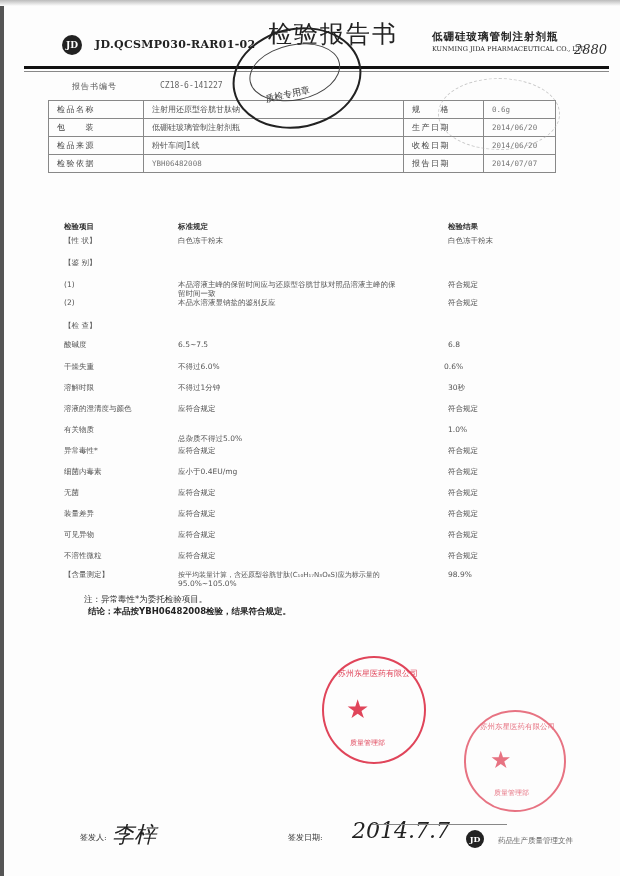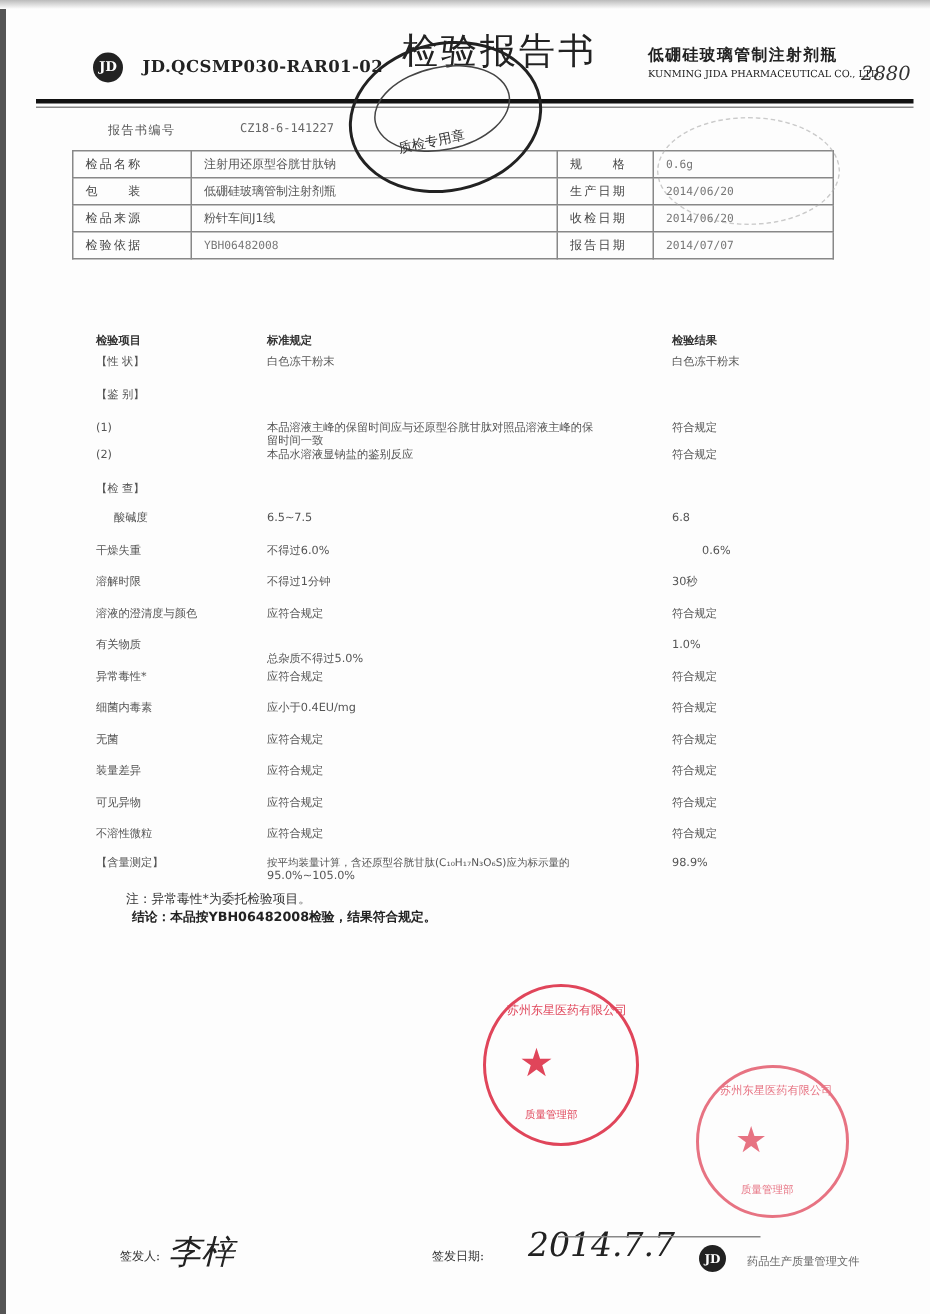--- a/index.html
+++ b/index.html
@@ -13,21 +13,21 @@
   .doc-code { position:absolute; left:95px; top:38px; font-family:"DejaVu Serif", serif; font-weight:bold; font-size:11px; color:#222; letter-spacing:0.3px; }
   .title { position:absolute; left:268px; top:18px; font-family:"DejaVu Serif", serif; font-size:24px; color:#222; letter-spacing:2px; }
   .company-cn { position:absolute; left:432px; top:30px; font-size:10.5px; color:#222; font-weight:bold; letter-spacing:1px; }
   .company-en { position:absolute; left:432px; top:45px; font-family:"DejaVu Serif", serif; font-size:6.5px; color:#222; }
   .hand-num { position:absolute; left:574px; top:42px; font-family:"DejaVu Serif", serif; font-style:italic; font-size:13px; color:#333; }
   .hr-thick { position:absolute; left:24px; top:66px; width:585px; height:3px; background:#111; }
   .hr-thin { position:absolute; left:24px; top:71px; width:585px; height:1px; background:#888; }
   .report-no-label { position:absolute; left:72px; top:81px; font-size:8px; color:#555; letter-spacing:1px; }
   .report-no-value { position:absolute; left:160px; top:81px; font-size:8px; color:#666; font-family:"DejaVu Sans Mono", monospace; }
   table.info { position:absolute; left:48px; top:100px; width:508px; border-collapse:collapse; font-size:8px; color:#555; }
-  table.info td { border:1px solid #888; height:17px; padding:0 0 0 8px; }
+  table.info td { border:1px solid #888; height:17px; padding:0 16px 0 8px; }
   table.info td.lbl { width:70px; letter-spacing:1.5px; color:#444; }
   table.info td.val { width:235px; }
   table.info td.lbl2 { width:55px; letter-spacing:1.5px; color:#444; }
   table.info td.val2 { }
   .mono { font-family:"DejaVu Sans Mono", monospace; font-size:7.5px; color:#777; }
   .tests { position:absolute; left:0; top:0; }
   .t { position:absolute; font-size:7.5px; color:#555; white-space:nowrap; }
   .hdr { font-weight:bold; color:#333; }
   .note { position:absolute; left:84px; top:594px; font-size:8.5px; color:#333; }
   .conclusion { position:absolute; left:88px; top:606px; font-size:8.5px; color:#222; font-weight:bold; }
@@ -102,27 +102,27 @@
     <div class="t" style="left:178px; top:280px;">本品溶液主峰的保留时间应与还原型谷胱甘肽对照品溶液主峰的保</div>
     <div class="t" style="left:178px; top:289px;">留时间一致</div>
     <div class="t" style="left:448px; top:280px;">符合规定</div>
 
     <div class="t" style="left:64px; top:298px;">(2)</div>
     <div class="t" style="left:178px; top:298px;">本品水溶液显钠盐的鉴别反应</div>
     <div class="t" style="left:448px; top:298px;">符合规定</div>
 
     <div class="t" style="left:64px; top:321px;">【检 查】</div>
 
-    <div class="t" style="left:64px; top:340px;margin-left:12px;">酸碱度</div>
+    <div class="t" style="left:64px; top:340px;">酸碱度</div>
     <div class="t" style="left:178px; top:340px;">6.5~7.5</div>
     <div class="t" style="left:448px; top:340px;">6.8</div>
 
     <div class="t" style="left:64px; top:362px;">干燥失重</div>
     <div class="t" style="left:178px; top:362px;">不得过6.0%</div>
-    <div class="t" style="left:468px; top:362px;">0.6%</div>
+    <div class="t" style="left:444px; top:362px;">0.6%</div>
 
     <div class="t" style="left:64px; top:383px;">溶解时限</div>
     <div class="t" style="left:178px; top:383px;">不得过1分钟</div>
     <div class="t" style="left:448px; top:383px;">30秒</div>
 
     <div class="t" style="left:64px; top:404px;">溶液的澄清度与颜色</div>
     <div class="t" style="left:178px; top:404px;">应符合规定</div>
     <div class="t" style="left:448px; top:404px;">符合规定</div>
 
     <div class="t" style="left:64px; top:425px;">有关物质</div>

